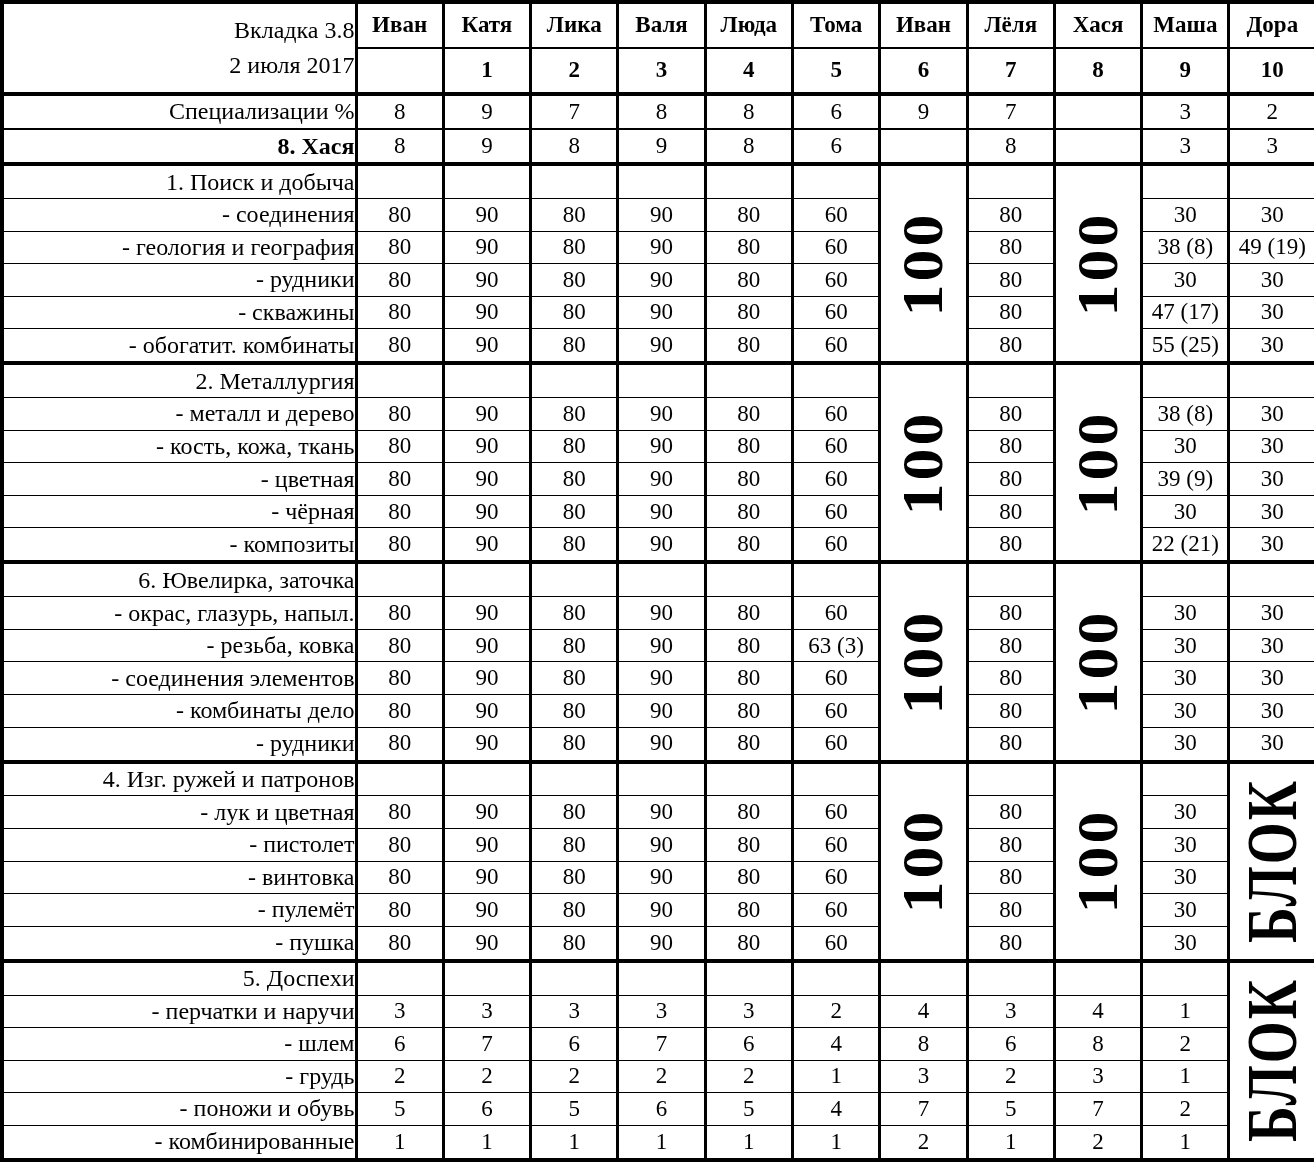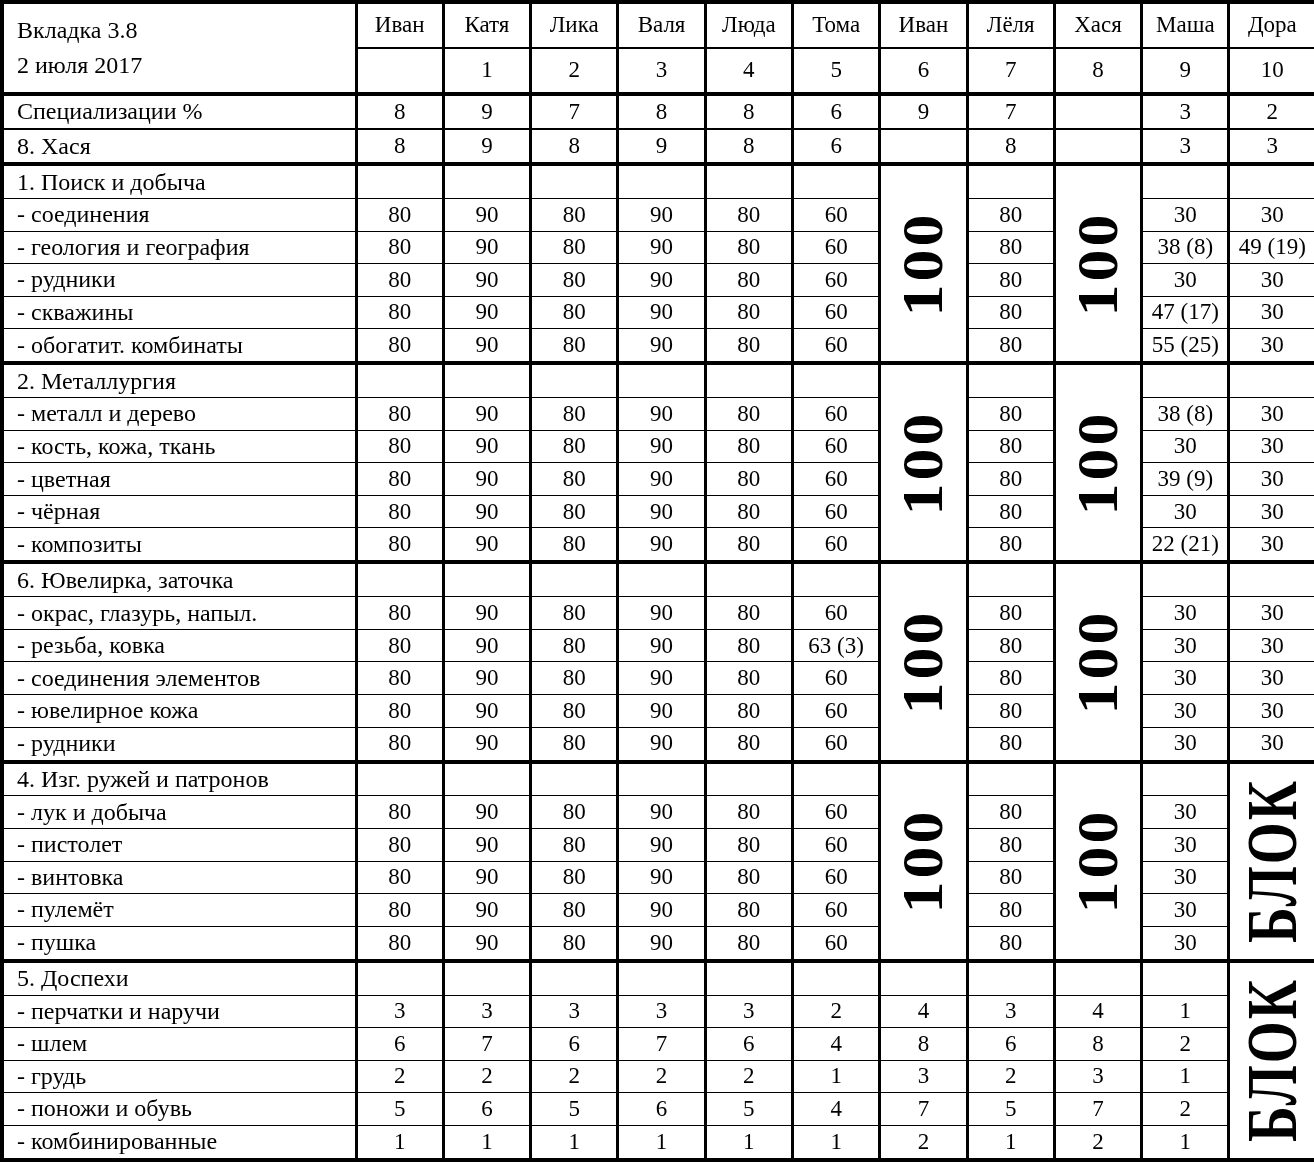--- a/index.html
+++ b/index.html
@@ -18,25 +18,25 @@
     border-right-width:3px;
     text-align:center;
     vertical-align:middle;
     font-size:23px;
     line-height:1.05;
     padding:0;
     overflow:hidden;
     white-space:nowrap;
   }
   td.label{
-    text-align:left;
+    text-align:right;
     padding-left:13px;
     font-size:24px;
   }
-  .bold{font-weight:normal;}
+  .bold{font-weight:bold;}
   .bb-med td, td.bb-med{border-bottom-width:2.5px;}
   td.bb-thick{border-bottom-width:4px;}
   td.bt-thick{border-top-width:4px;}
   td.title-cell div{line-height:35px;}
   td.vcell{position:relative;}
   .vtext{
     position:absolute;top:50%;left:50%;
     white-space:nowrap;font-weight:bold;
     font-family:"Liberation Serif",serif;
   }
@@ -325,21 +325,21 @@
           <td>90</td>
           <td>80</td>
           <td>90</td>
           <td>80</td>
           <td>60</td>
           <td>80</td>
           <td>30</td>
           <td>30</td>
         </tr>
         <tr>
-          <td class="label">- ювелирное кожа</td>
+          <td class="label">- комбинаты дело</td>
           <td>80</td>
           <td>90</td>
           <td>80</td>
           <td>90</td>
           <td>80</td>
           <td>60</td>
           <td>80</td>
           <td>30</td>
           <td>30</td>
         </tr>
@@ -369,21 +369,21 @@
           <td class="bt-thick"></td>
           <td class="vcell bt-thick bb-thick" rowspan="6">
             <div class="vtext v100">100</div>
           </td>
           <td class="bt-thick"></td>
           <td class="vcell bt-thick bb-thick" rowspan="6">
             <div class="vtext vblok">БЛОК</div>
           </td>
         </tr>
         <tr>
-          <td class="label">- лук и добыча</td>
+          <td class="label">- лук и цветная</td>
           <td>80</td>
           <td>90</td>
           <td>80</td>
           <td>90</td>
           <td>80</td>
           <td>60</td>
           <td>80</td>
           <td>30</td>
         </tr>
         <tr>

